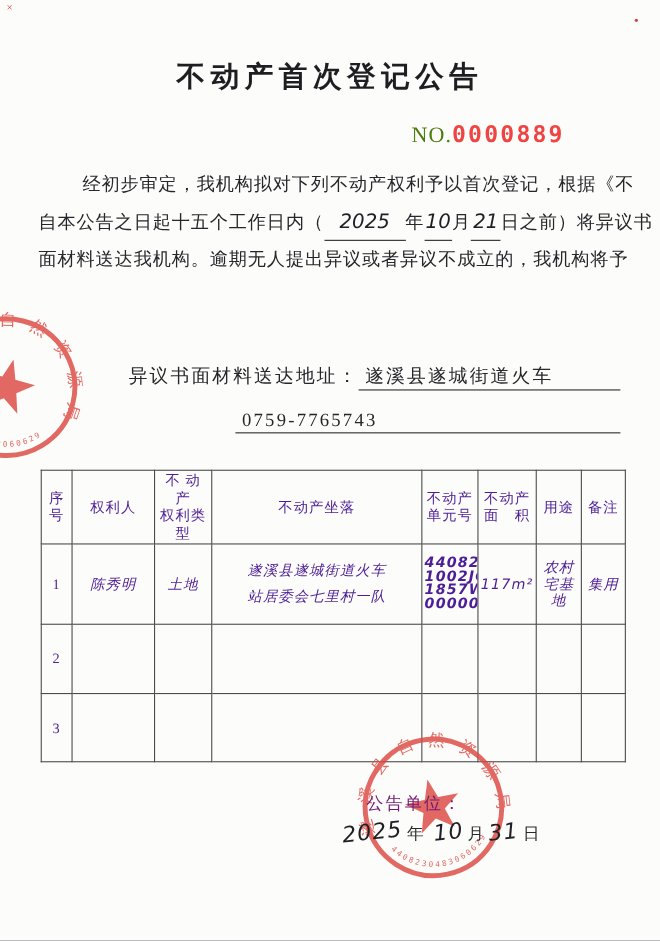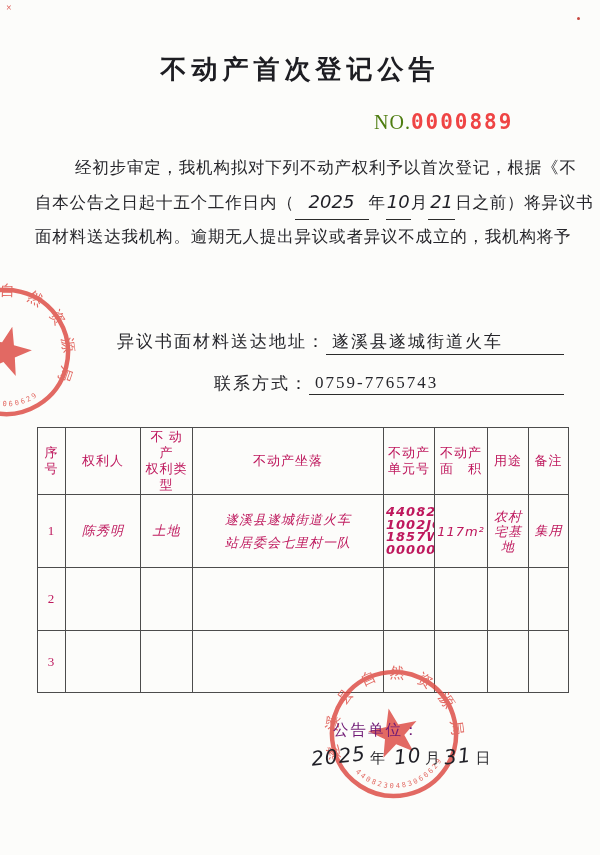--- a/index.html
+++ b/index.html
@@ -38,21 +38,21 @@
   .contact-row{position:absolute; left:214px; top:372px; width:350px; display:flex; align-items:flex-end;
             font-size:17px; letter-spacing:2px;}
   .fill-line{flex:1; border-bottom:1.6px solid #2b2b2b; padding:0 4px 1px 6px; white-space:nowrap;}
   
   table.reg{
     position:absolute; left:37px; top:427px; width:531px;
     border-collapse:collapse; table-layout:fixed;
   }
   table.reg td{
     border:1px solid #4c4c4c; padding:1px 2px; text-align:center; vertical-align:middle;
-    font-size:13px; letter-spacing:1px; color:#be185d; overflow:hidden;
+    font-size:13px; letter-spacing:1px; color:#4c1d95; overflow:hidden;
   }
   .pre{white-space:pre-line;}
   td.hd{font-size:13px; line-height:16px;}
   .cell-holder{font-size:19px;}
   .cell-type{font-size:18px;}
   .cell-loc{font-size:15px; line-height:23px; letter-spacing:0;font-style:italic;}
   .cell-unit{font-size:10.5px; line-height:12.5px; letter-spacing:0; font-weight:bold;}
   .cell-area{font-size:15px;}
   .cell-use{font-size:13px; line-height:15px; letter-spacing:0;}
   .cell-remark{font-size:16px;}
@@ -105,21 +105,20 @@
     </div>
     <div class="l">面材料送达我机构。逾期无人提出异议或者异议不成立的，我机构将予</div>
   </div>
 
   <div class="addr-row">
     <span>异议书面材料送达地址：</span>
     <span class="fill-line">遂溪县遂城街道火车</span>
   </div>
 
   <div class="contact-row">
-    <span>联系方式：</span>
     <span class="fill-line">0759-7765743</span>
   </div>
 
   <table class="reg">
     <colgroup>
       <col style="width:28px">
         <col style="width:75px">
         <col style="width:52px">
         <col style="width:191px">
       <col style="width:51px">

